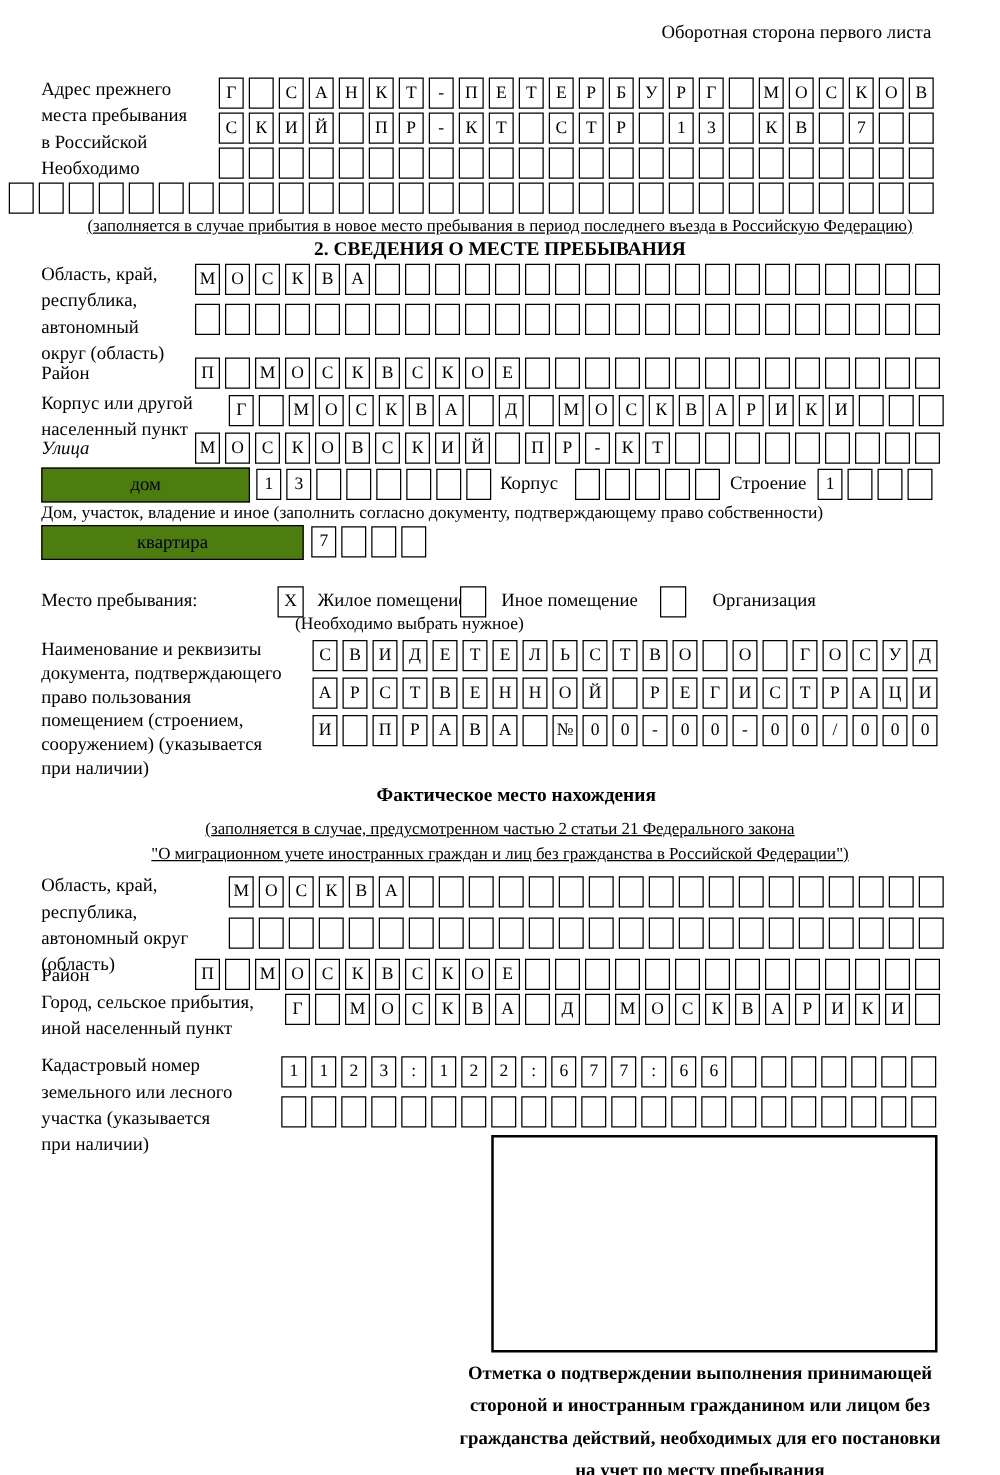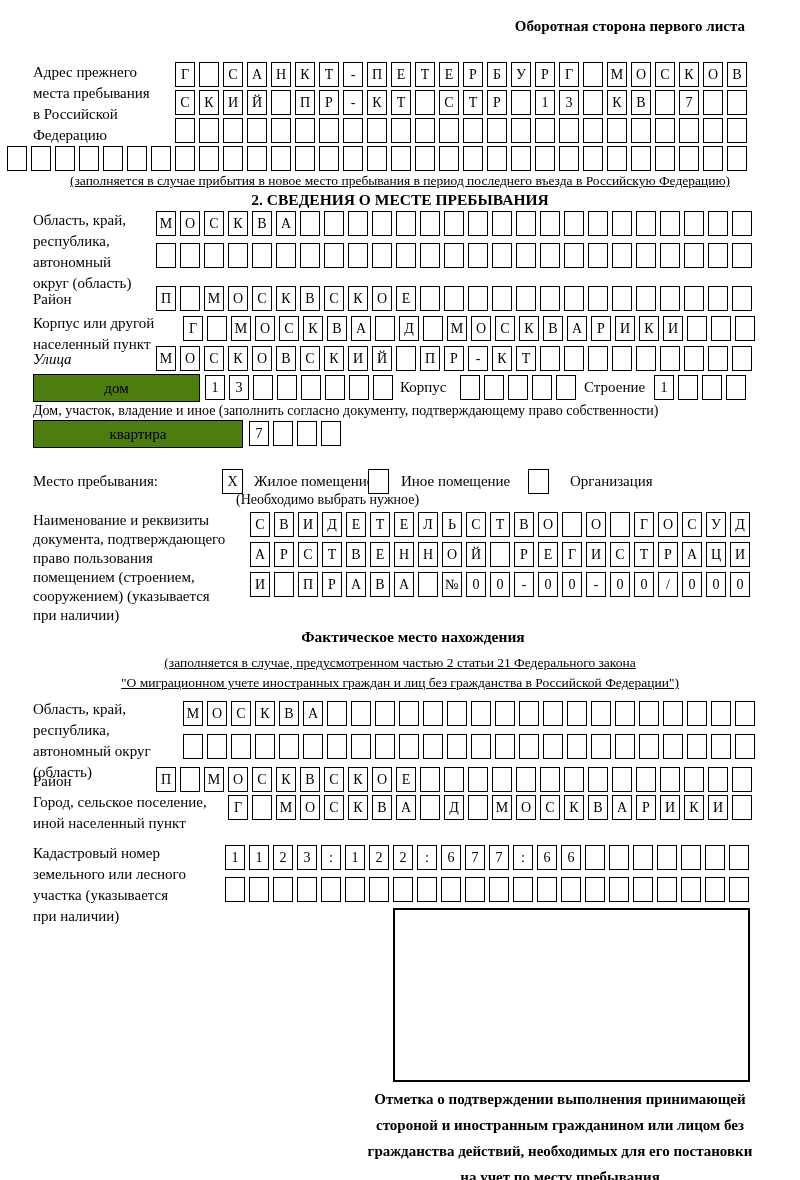--- a/index.html
+++ b/index.html
@@ -29,27 +29,27 @@
     display:flex;align-items:center;justify-content:center;font-size:14px;background:#fff;
   }
   .stamp{box-sizing:border-box;border:2px solid #000;background:#fff;}
   .stampcap{font-size:15px;font-weight:bold;text-align:center;line-height:26px;}
 </style>
 </head>
 <body>
 
 <div class="page">
 
-  <div class="abs lbl" style="top:16px;right:55px;font-weight:bold;">Оборотная сторона первого листа</div>
+  <div class="abs lbl" style="top:16px;right:55px;">Оборотная сторона первого листа</div>
 
   <div class="abs lbl" style="top:62px;left:33px;">
     <div>Адрес прежнего</div>
     <div>места пребывания</div>
     <div>в Российской</div>
-    <div>Федерацию</div>
+    <div>Необходимо</div>
   </div>
   <div class="abs cellrow" style="top:62px;left:175px;">
       <div class="cell">Г</div>
       <div class="cell"></div>
       <div class="cell">С</div>
       <div class="cell">А</div>
       <div class="cell">Н</div>
       <div class="cell">К</div>
       <div class="cell">Т</div>
       <div class="cell">-</div>
@@ -518,21 +518,21 @@
       <div class="cell"></div>
       <div class="cell"></div>
       <div class="cell"></div>
       <div class="cell"></div>
       <div class="cell"></div>
       <div class="cell"></div>
       <div class="cell"></div>
     </div>
 
   <div class="abs lbl" style="top:792px;left:33px;">
-    <div>Город, сельское поселение,</div>
+    <div>Город, сельское прибытия,</div>
     <div>иной населенный пункт</div>
   </div>
   <div class="abs cellrow" style="top:795px;left:228px;">
       <div class="cell">Г</div>
       <div class="cell"></div>
       <div class="cell">М</div>
       <div class="cell">О</div>
       <div class="cell">С</div>
       <div class="cell">К</div>
       <div class="cell">В</div>

